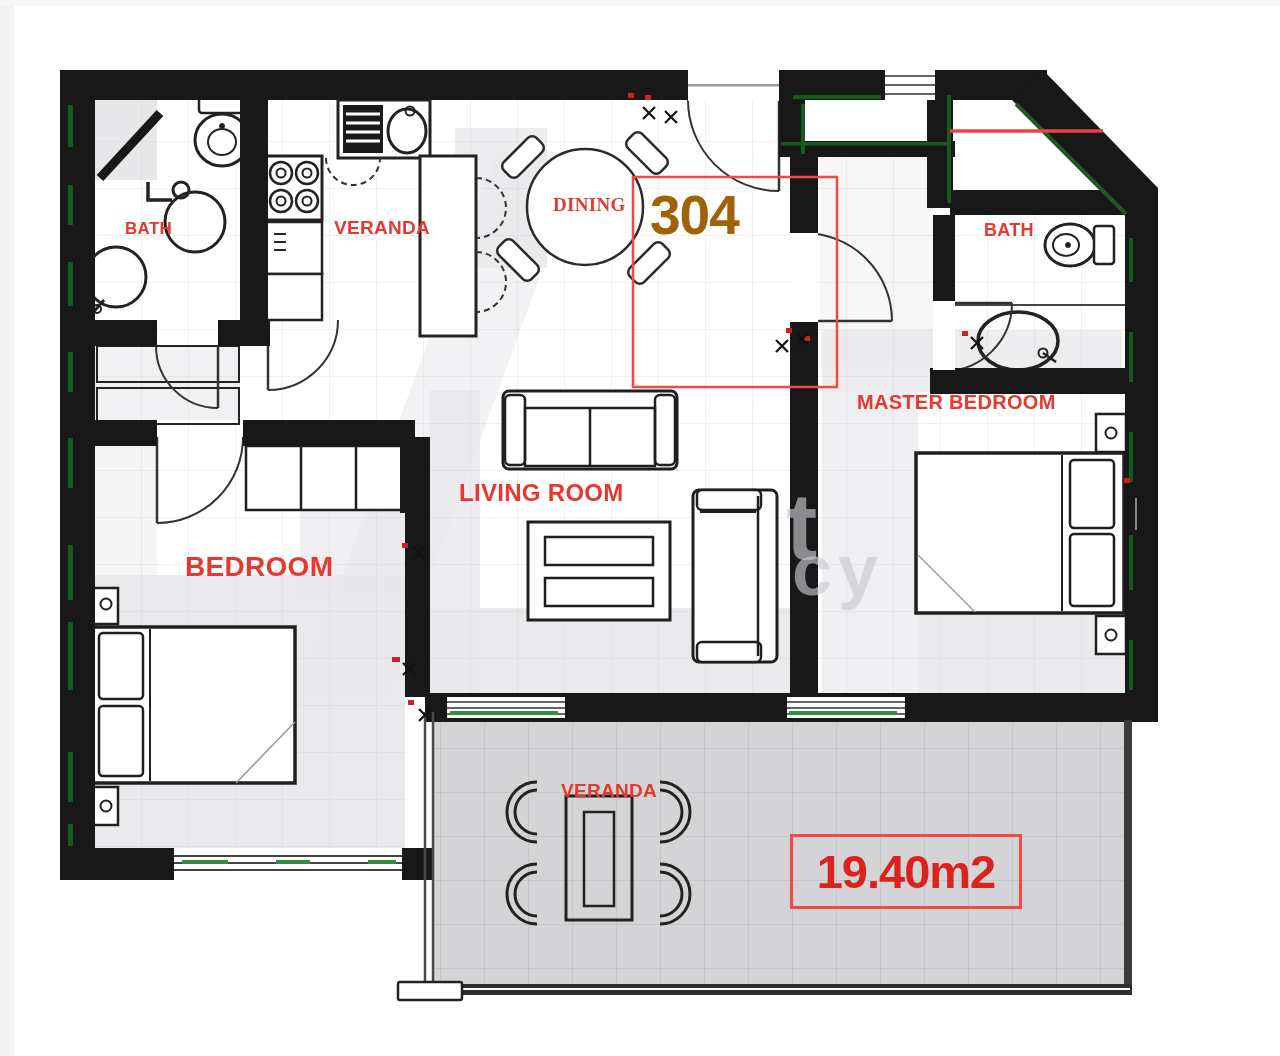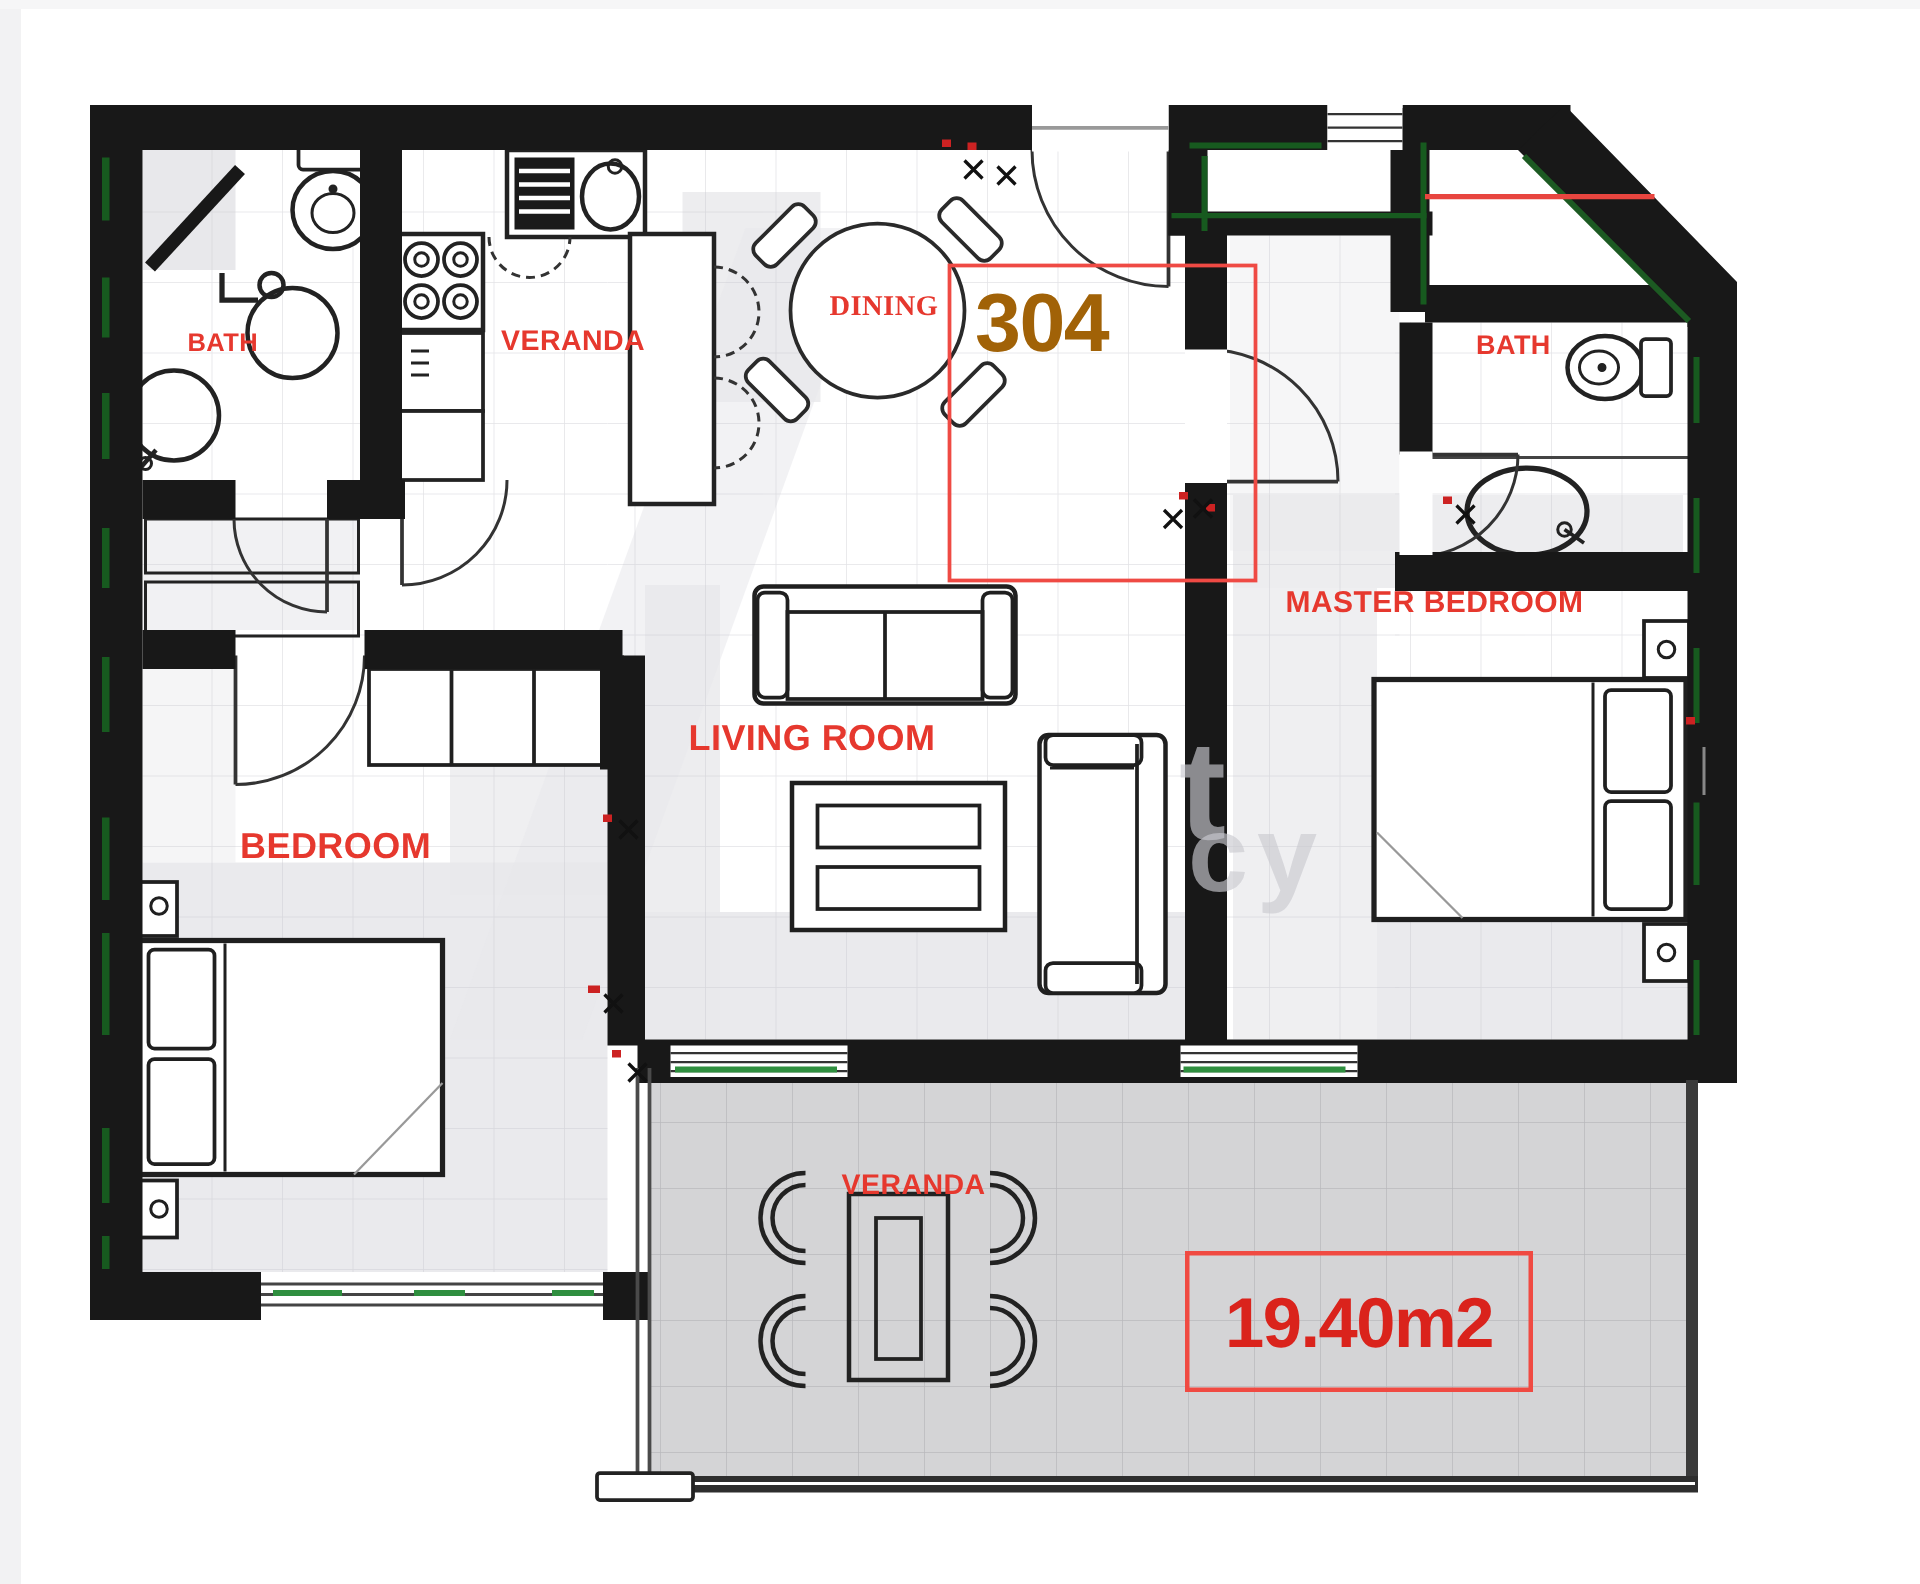--- a/index.html
+++ b/index.html
@@ -2,21 +2,21 @@
 <html><head>
 <meta charset="utf-8">
 <style>
   html,body{margin:0;padding:0;background:#ffffff;}
   .plan{position:relative;width:1280px;height:1056px;background:#fff;overflow:hidden;
         font-family:"Liberation Sans",sans-serif;}
   .edge-left{position:absolute;left:0;top:0;width:14px;height:1056px;background:#f2f2f3;}
   .edge-top{position:absolute;left:0;top:0;width:1280px;height:6px;background:#f6f6f7;}
   .room-label{position:absolute;color:#e6382e;font-weight:700;letter-spacing:.3px;white-space:nowrap;}
   .big-red{position:absolute;color:#a16207;font-weight:700;white-space:nowrap;line-height:1;letter-spacing:-1px;}
-  .veranda-box{position:absolute;left:790px;top:834px;width:232px;height:94px;border:3px solid #f04a42;
+  .veranda-box{position:absolute;left:790px;top:834px;width:232px;height:75px;border:3px solid #f04a42;
         box-sizing:border-box;display:flex;align-items:center;justify-content:center;
         color:#da231c;font-weight:700;font-size:47px;letter-spacing:-1px;}
   .watermark{position:absolute;color:rgba(201,201,207,0.65);font-weight:700;line-height:1;}
   svg{position:absolute;left:0;top:0;}
 </style>
 </head>
 <body>
 
 <div class="plan">
   <div class="edge-left"></div>
@@ -291,21 +291,21 @@
       <path d="M 1136 498 V 530" stroke="#888" stroke-width="2" fill="none"></path>
     </g>
   </svg>
 
   <div class="room-label" style="left:125px;top:219px;font-size:17px;">BATH</div>
   <div class="room-label" style="left:334px;top:217px;font-size:19px;">VERANDA</div>
   <div class="room-label" style="left:553px;top:194px;font-size:19px;font-family:Liberation Serif, serif;">DINING</div>
   <div class="room-label" style="left:984px;top:220px;font-size:18px;">BATH</div>
   <div class="room-label" style="left:857px;top:391px;font-size:20px;">MASTER BEDROOM</div>
   <div class="room-label" style="left:459px;top:479px;font-size:24px;">LIVING ROOM</div>
-  <div class="room-label" style="left:160px;top:551px;font-size:24px;">BEDROOM</div>
+  <div class="room-label" style="left:185px;top:551px;font-size:28px;">BEDROOM</div>
   <div class="room-label" style="left:561px;top:780px;font-size:19px;">VERANDA</div>
 
   <div class="big-red" style="left:650px;top:188px;font-size:55px;">304</div>
 
   <div class="veranda-box">
     <span>19.40m2</span>
   </div>
 
   <div class="watermark" style="left:786px;top:480px;font-size:94px;">t</div>
   <div class="watermark" style="left:792px;top:534px;font-size:72px;letter-spacing:6px;">cy</div>

